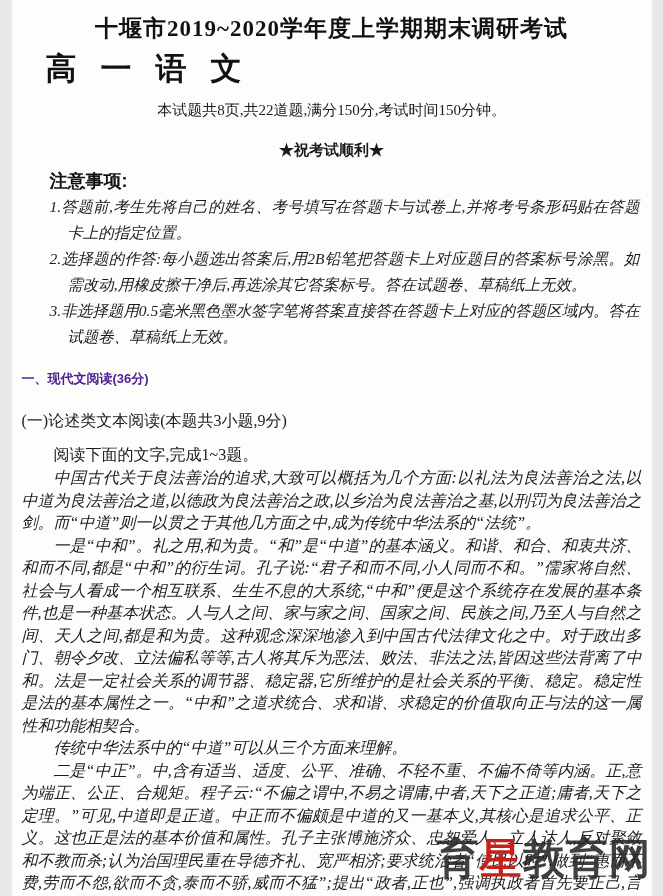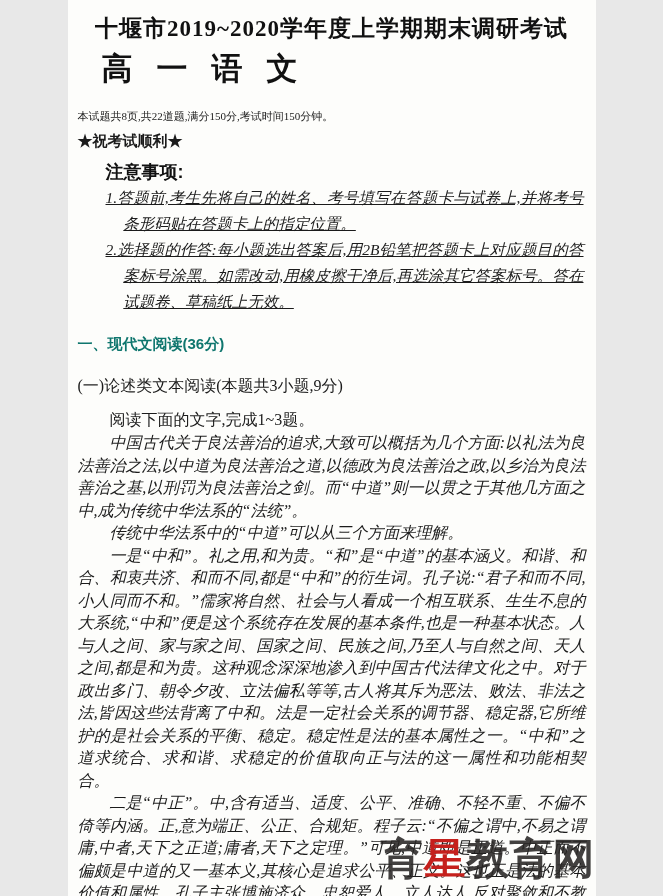--- a/index.html
+++ b/index.html
@@ -2,21 +2,21 @@
 <html><head>
 <meta charset="utf-8">
 <style>
   html, body {
     margin: 0;
     padding: 0;
     background: #e8e8e8;
   }
   .page {
     position: relative;
-    width: 528px;
+    width: 640px;
     height: 896px;
     margin: 0 auto;
     background: #fdfdfb;
     color: #1b1b1b;
     font-family: "Liberation Serif", serif;
     overflow: hidden;
     box-sizing: border-box;
     padding: 14px 10px 0 10px;
   }
 
@@ -33,29 +33,30 @@
     text-align: left;
     font-size: 31px;
     font-weight: bold;
     letter-spacing: 24px;
     text-indent: 24px;
     line-height: 38px;
     margin-top: 6px;
     color: #111;
   }
   .info-line {
-    font-size: 11px;
-    margin-top: 18px;
+    text-align: center;
+    font-size: 15px;
+    margin-top: 12px;
     line-height: 20px;
   }
   .wish-line {
-    text-align: left;
+    text-align: center;
     font-size: 15px;
     font-weight: bold;
-    margin-top: 5px;
+    margin-top: 20px;
     line-height: 20px;
   }
 
   
   .notice {
     margin-top: 8px;
     padding-left: 28px;
     padding-right: 2px;
   }
   .notice-heading {
@@ -66,33 +67,32 @@
     color: #111;
   }
   .notice-item {
     font-size: 15.5px;
     font-style: italic;
     line-height: 26px;
     text-align: justify;
     padding-left: 1.15em;
     text-indent: -1.15em;
     margin: 0;
-    text-decoration: underline;
   }
 
   
   .exam {
     margin-top: 16px;
   }
   .section-heading {
     font-family: "Liberation Sans", sans-serif;
-    font-size: 15px;
+    font-size: 13px;
     font-weight: bold;
     line-height: 25px;
-    color: #0f766e;
+    color: #4c1d95;
   }
   .subsection-heading {
     font-size: 16px;
     line-height: 25px;
     margin-top: 17px;
   }
   .reading-prompt {
     font-size: 16px;
     line-height: 25px;
     text-indent: 2em;
@@ -149,31 +149,32 @@
   <div class="subject">高一语文</div>
 
   <div class="info-line">本试题共8页,共22道题,满分150分,考试时间150分钟。</div>
 
   <div class="wish-line">★祝考试顺利★</div>
 
   <div class="notice">
     <div class="notice-heading">注意事项:</div>
     <p class="notice-item">1.答题前,考生先将自己的姓名、考号填写在答题卡与试卷上,并将考号条形码贴在答题卡上的指定位置。</p>
     <p class="notice-item">2.选择题的作答:每小题选出答案后,用2B铅笔把答题卡上对应题目的答案标号涂黑。如需改动,用橡皮擦干净后,再选涂其它答案标号。答在试题卷、草稿纸上无效。</p>
+    <p class="notice-item">3.非选择题用0.5毫米黑色墨水签字笔将答案直接答在答题卡上对应的答题区域内。答在试题卷、草稿纸上无效。</p>
   </div>
 
   <div class="exam">
     <div class="section-heading">一、现代文阅读(36分)</div>
     <div class="subsection-heading">(一)论述类文本阅读(本题共3小题,9分)</div>
     <div class="reading-prompt">阅读下面的文字,完成1~3题。</div>
 
     <div class="passage">
       <p>中国古代关于良法善治的追求,大致可以概括为几个方面:以礼法为良法善治之法,以中道为良法善治之道,以德政为良法善治之政,以乡治为良法善治之基,以刑罚为良法善治之剑。而“中道”则一以贯之于其他几方面之中,成为传统中华法系的“法统”。</p>
+      <p>一是“中和”。礼之用,和为贵。“和”是“中道”的基本涵义。和谐、和合、和衷共济、和而不同,都是“中和”的衍生词。孔子说:“君子和而不同,小人同而不和。”儒家将自然、社会与人看成一个相互联系、生生不息的大系统,“中和”便是这个系统存在发展的基本条件,也是一种基本状态。人与人之间、家与家之间、国家之间、民族之间,乃至人与自然之间、天人之间,都是和为贵。这种观念深深地渗入到中国古代法律文化之中。对于政出多门、朝令夕改、立法偏私等等,古人将其斥为恶法、败法、非法之法,皆因这些法背离了中和。法是一定社会关系的调节器、稳定器,它所维护的是社会关系的平衡、稳定。稳定性是法的基本属性之一。“中和”之道求统合、求和谐、求稳定的价值取向正与法的这一属性和功能相契合。</p>
       <p>传统中华法系中的“中道”可以从三个方面来理解。</p>
-      <p>一是“中和”。礼之用,和为贵。“和”是“中道”的基本涵义。和谐、和合、和衷共济、和而不同,都是“中和”的衍生词。孔子说:“君子和而不同,小人同而不和。”儒家将自然、社会与人看成一个相互联系、生生不息的大系统,“中和”便是这个系统存在发展的基本条件,也是一种基本状态。人与人之间、家与家之间、国家之间、民族之间,乃至人与自然之间、天人之间,都是和为贵。这种观念深深地渗入到中国古代法律文化之中。对于政出多门、朝令夕改、立法偏私等等,古人将其斥为恶法、败法、非法之法,皆因这些法背离了中和。法是一定社会关系的调节器、稳定器,它所维护的是社会关系的平衡、稳定。稳定性是法的基本属性之一。“中和”之道求统合、求和谐、求稳定的价值取向正与法的这一属性和功能相契合。</p>
       <p>二是“中正”。中,含有适当、适度、公平、准确、不轻不重、不偏不倚等内涵。正,意为端正、公正、合规矩。程子云:“不偏之谓中,不易之谓庸,中者,天下之正道;庸者,天下之定理。”可见,中道即是正道。中正而不偏颇是中道的又一基本义,其核心是追求公平、正义。这也正是法的基本价值和属性。孔子主张博施济众、忠恕爱人、立人达人,反对聚敛和不教而杀;认为治国理民重在导德齐礼、宽严相济;要求统治者“使民以时”,做到“惠而不费,劳而不怨,欲而不贪,泰而不骄,威而不猛”;提出“政者,正也”,强调执政者首先要正己,言行合乎礼范,秉公办事。从这些主张中可以看出,他所追求的正是“天下有道”。“有道”,即有仁道,仁道精神贯穿于中华法系之中</p>
     </div>
   </div>
 
   <div class="watermark">
     <div class="wm-name">
       <span>育</span><span class="wm-red">星</span><span>教育网</span>
     </div>
   </div>
 

